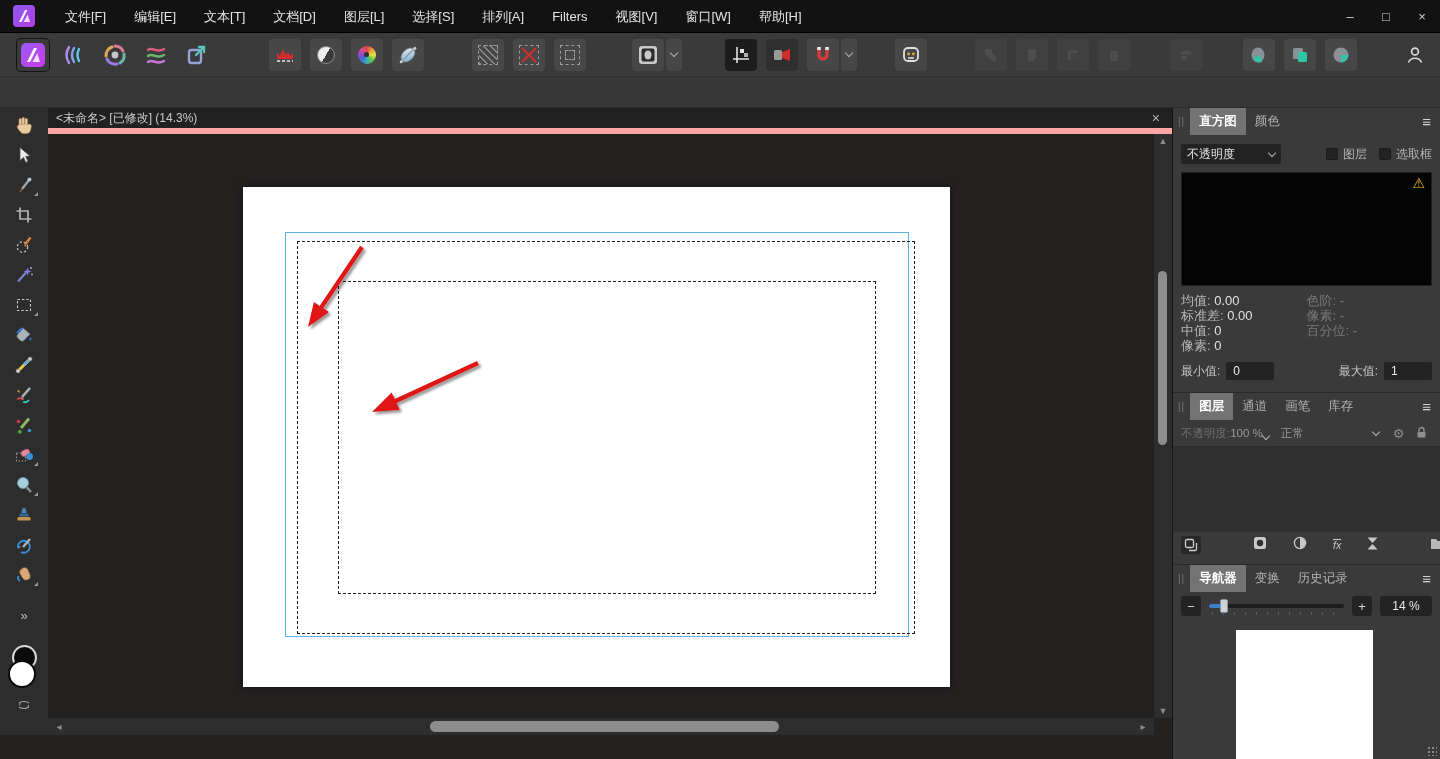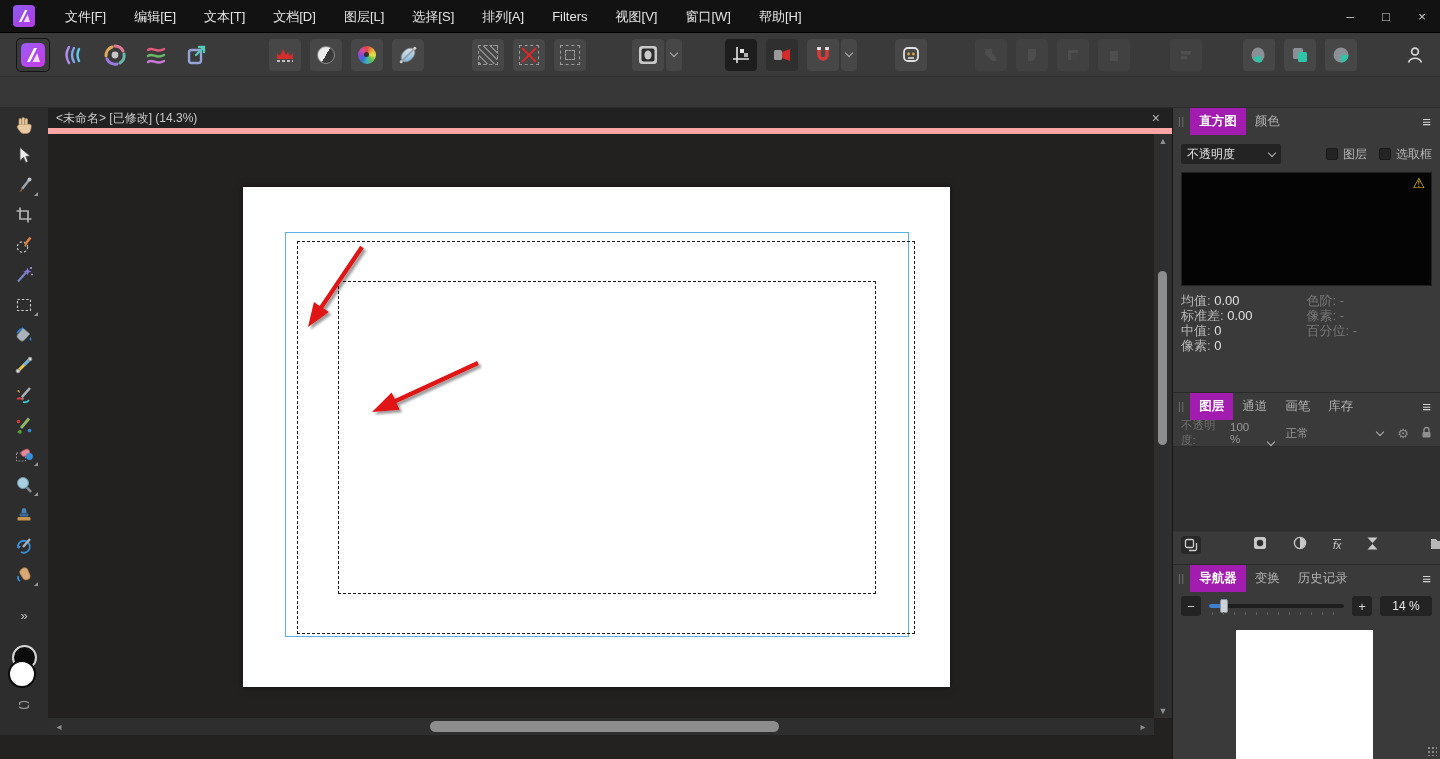--- a/index.html
+++ b/index.html
@@ -84,21 +84,21 @@
   .sarrow { position:absolute; color:#8d8d8d; font-size:9px; width:18px; text-align:center; }
   .hscroll { position:absolute; left:0; right:18px; bottom:0; height:17px; background:#2e2e2e; }
   .hthumb { position:absolute; left:382px; top:3px; width:349px; height:11px; background:#8d8d8d; border-radius:6px; }
 
   
   .rpanel { position:absolute; top:108px; right:0; width:268px; bottom:0; background:#3a3a3a;
     border-left:1px solid #171717; }
   .ptabs { height:27px; display:flex; align-items:stretch; font-size:12.5px; color:#b2b2b2; }
   .grip { color:#7a7a7a; font-size:10px; align-self:center; margin:0 5px 0 5px; letter-spacing:1px; }
   .ptab { padding:0 9px; display:flex; align-items:center; }
-  .ptab.active { background:#a21caf; color:#ffffff; font-weight:bold; }
+  .ptab.active { background:#737373; color:#ffffff; font-weight:bold; }
   .pmenu { margin-left:auto; margin-right:9px; align-self:center; color:#d2d2d2; font-size:15px; }
 
   .sec-hist { position:relative; height:285px; border-bottom:1px solid #292929; }
   .hist-ctrl { display:flex; align-items:center; margin:9px 8px 0 8px; font-size:12px; color:#b5b5b5; }
   .select { width:100px; height:20px; background:#232323; border-radius:2px; display:flex;
     align-items:center; padding:0 6px; color:#e2e2e2; }
   .select .chev { margin-left:auto; }
   .cbx { width:12px; height:12px; background:#232323; border:1px solid #1a1a1a; border-radius:2px; margin-right:5px; }
   .cb1 { margin-left:auto; display:flex; align-items:center; }
   .cb2 { margin-left:12px; display:flex; align-items:center; }
@@ -108,21 +108,21 @@
   .stats .col { width:50%; }
   .lab { color:#b8b8b8; } .val { color:#e0e0e0; }
   .col.off .lab, .col.off .val { color:#787878; }
   .minmax { display:flex; align-items:center; margin:9px 8px 0; font-size:12px; color:#c6c6c6; }
   .inp { width:48px; height:18px; background:#232323; border-radius:2px; color:#ececec;
     display:flex; align-items:center; padding-left:7px; margin-left:6px; }
   .mm-right { margin-left:auto; display:flex; align-items:center; }
 
   .sec-layers { position:relative; height:172px; border-bottom:1px solid #292929; }
   .lay-ctrl { display:flex; align-items:center; height:26px; padding:0 8px; font-size:11.5px; color:#6f6f6f; }
-  .opac { color:#989898; display:flex; align-items:flex-end; gap:5px; }
+  .opac { color:#989898; display:flex; align-items:flex-end; }
   .blend { width:98px; margin-left:12px; color:#989898; display:flex; align-items:center; }
   .blend .chev { margin-left:auto; }
   .gear { margin-left:14px; color:#8f8f8f; font-size:13px; }
   .lockic { margin-left:12px; }
   .lay-list { height:86px; background:#2f2f2f; border-top:1px solid #2c2c2c; border-bottom:1px solid #333333; }
   .lay-bottom { height:26px; display:flex; align-items:center; padding:0 8px; gap:26px; }
   .pressed-box { background:#282828; border-radius:3px; padding:2px 3px; display:flex; }
   .sp { flex:1; }
   .fx { font-style:italic; font-size:10.5px; color:#c9c9c9; border-top:1px solid #c9c9c9; line-height:11px; }
 
@@ -579,20 +579,28 @@
           <div><span class="lab">标准差:</span> <span class="val">0.00</span></div>
           <div><span class="lab">中值:</span> <span class="val">0</span></div>
           <div><span class="lab">像素:</span> <span class="val">0</span></div>
         </div>
         <div class="col off">
           <div><span class="lab">色阶:</span> <span class="val">-</span></div>
           <div><span class="lab">像素:</span> <span class="val">-</span></div>
           <div><span class="lab">百分位:</span> <span class="val">-</span></div>
         </div>
       </div>
+      <div class="minmax">
+        <span>最小值:</span>
+        <span class="inp">0</span>
+        <span class="mm-right">
+          <span>最大值:</span>
+          <span class="inp">1</span>
+        </span>
+      </div>
     </div>
 
     <div class="sec-layers">
       <div class="ptabs">
         <span class="grip">||</span>
         <span class="ptab active">图层</span>
         <span class="ptab">通道</span>
         <span class="ptab">画笔</span>
         <span class="ptab">库存</span>
         <span class="pmenu">≡</span>

